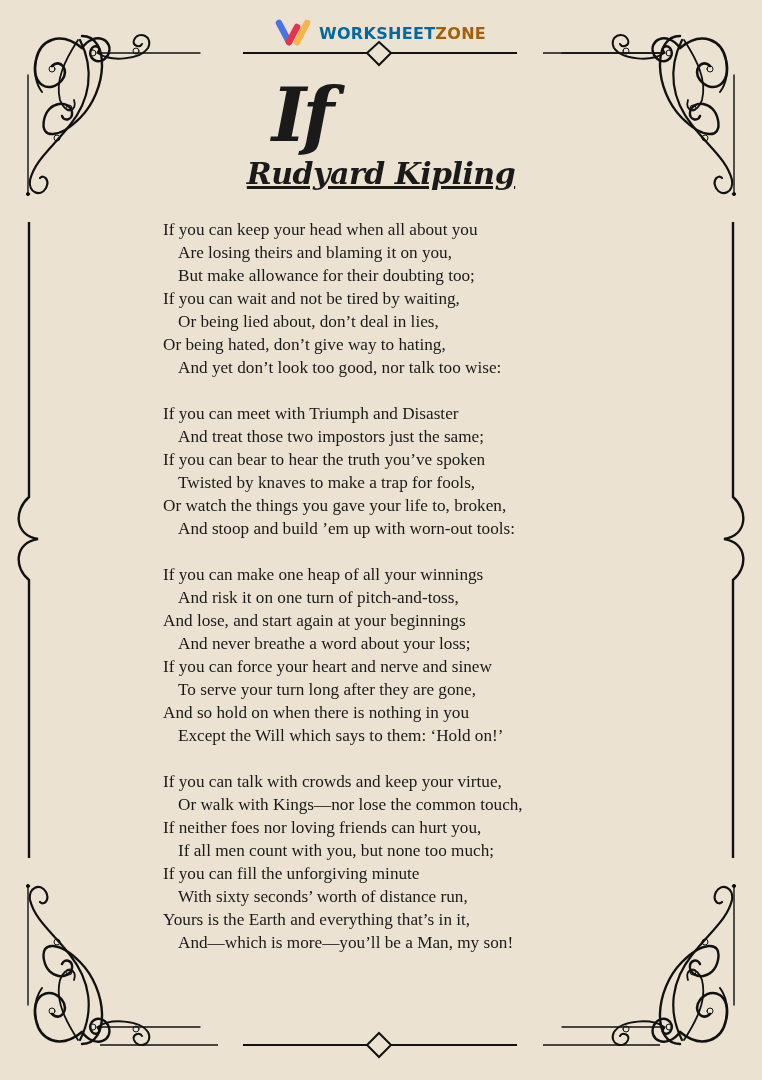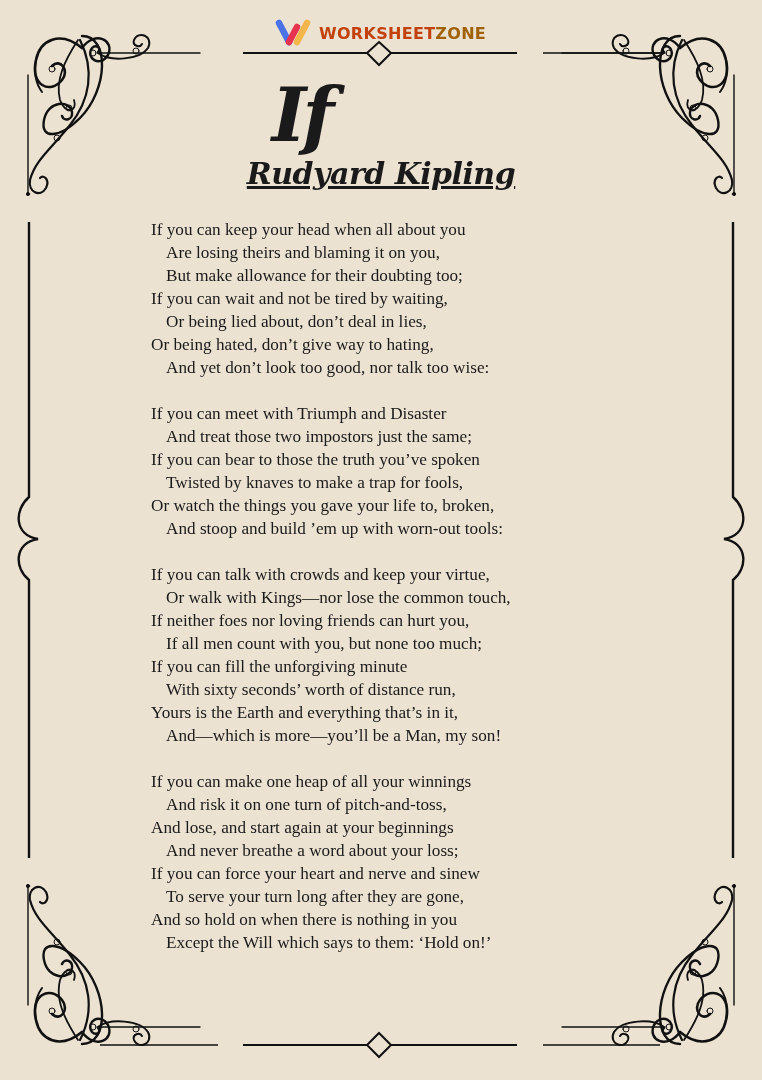--- a/index.html
+++ b/index.html
@@ -13,21 +13,21 @@
   }
   .frame-svg { position: absolute; left: 0; top: 0; width: 762px; height: 1080px; }
   .logo {
     position: absolute; left: 275px; top: 18px; height: 30px;
     display: flex; align-items: center; gap: 6px;
   }
   .logo-text {
     font-family: "DejaVu Sans", "Liberation Sans", sans-serif;
     font-size: 16px; font-weight: 600; letter-spacing: 0.3px;
   }
-  .logo-a { color: #c2410c; }
+  .logo-a { color: #0369a1; }
   .logo-b { color: #a16207; }
   .title {
     position: absolute; left: 0; width: 602px; top: 70px;
     text-align: center;
     font-family: "DejaVu Serif", serif;
     font-style: italic; font-weight: bold;
     font-size: 74px; line-height: 90px;
     letter-spacing: -4px;
   }
   .author {
@@ -40,20 +40,21 @@
     text-decoration: underline;
   }
   .poem {
     position: absolute; left: 151px; top: 218px; width: 440px;
   }
   .stanza { margin: 0 0 23px 0; }
   .line {
     font-family: "Liberation Serif", "DejaVu Serif", serif;
     font-size: 17.2px; line-height: 23px;
     white-space: nowrap;
+    margin-left: 12px;
   }
   .line.indent { padding-left: 15px; }
 </style>
 </head>
 <body>
 
 <svg class="frame-svg" viewBox="0 0 762 1080" xmlns="http://www.w3.org/2000/svg">
   <defs>
     <g id="corner" fill="none" stroke="#111" stroke-linecap="round">
 
@@ -127,38 +128,38 @@
     <div class="line indent">Are losing theirs and blaming it on you,</div>
     <div class="line indent">But make allowance for their doubting too;</div>
     <div class="line">If you can wait and not be tired by waiting,</div>
     <div class="line indent">Or being lied about, don’t deal in lies,</div>
     <div class="line">Or being hated, don’t give way to hating,</div>
     <div class="line indent">And yet don’t look too good, nor talk too wise:</div>
   </div>
   <div class="stanza">
     <div class="line">If you can meet with Triumph and Disaster</div>
     <div class="line indent">And treat those two impostors just the same;</div>
-    <div class="line">If you can bear to those the truth you’ve spoken</div>
+    <div class="line">If you can bear to hear the truth you’ve spoken</div>
     <div class="line indent">Twisted by knaves to make a trap for fools,</div>
     <div class="line">Or watch the things you gave your life to, broken,</div>
     <div class="line indent">And stoop and build ’em up with worn-out tools:</div>
+  </div>
+  <div class="stanza">
+    <div class="line">If you can make one heap of all your winnings</div>
+    <div class="line indent">And risk it on one turn of pitch-and-toss,</div>
+    <div class="line">And lose, and start again at your beginnings</div>
+    <div class="line indent">And never breathe a word about your loss;</div>
+    <div class="line">If you can force your heart and nerve and sinew</div>
+    <div class="line indent">To serve your turn long after they are gone,</div>
+    <div class="line">And so hold on when there is nothing in you</div>
+    <div class="line indent">Except the Will which says to them: ‘Hold on!’</div>
   </div>
   <div class="stanza">
     <div class="line">If you can talk with crowds and keep your virtue,</div>
     <div class="line indent">Or walk with Kings—nor lose the common touch,</div>
     <div class="line">If neither foes nor loving friends can hurt you,</div>
     <div class="line indent">If all men count with you, but none too much;</div>
     <div class="line">If you can fill the unforgiving minute</div>
     <div class="line indent">With sixty seconds’ worth of distance run,</div>
     <div class="line">Yours is the Earth and everything that’s in it,</div>
     <div class="line indent">And—which is more—you’ll be a Man, my son!</div>
   </div>
-  <div class="stanza">
-    <div class="line">If you can make one heap of all your winnings</div>
-    <div class="line indent">And risk it on one turn of pitch-and-toss,</div>
-    <div class="line">And lose, and start again at your beginnings</div>
-    <div class="line indent">And never breathe a word about your loss;</div>
-    <div class="line">If you can force your heart and nerve and sinew</div>
-    <div class="line indent">To serve your turn long after they are gone,</div>
-    <div class="line">And so hold on when there is nothing in you</div>
-    <div class="line indent">Except the Will which says to them: ‘Hold on!’</div>
-  </div>
 </div>
 
 </body></html>

